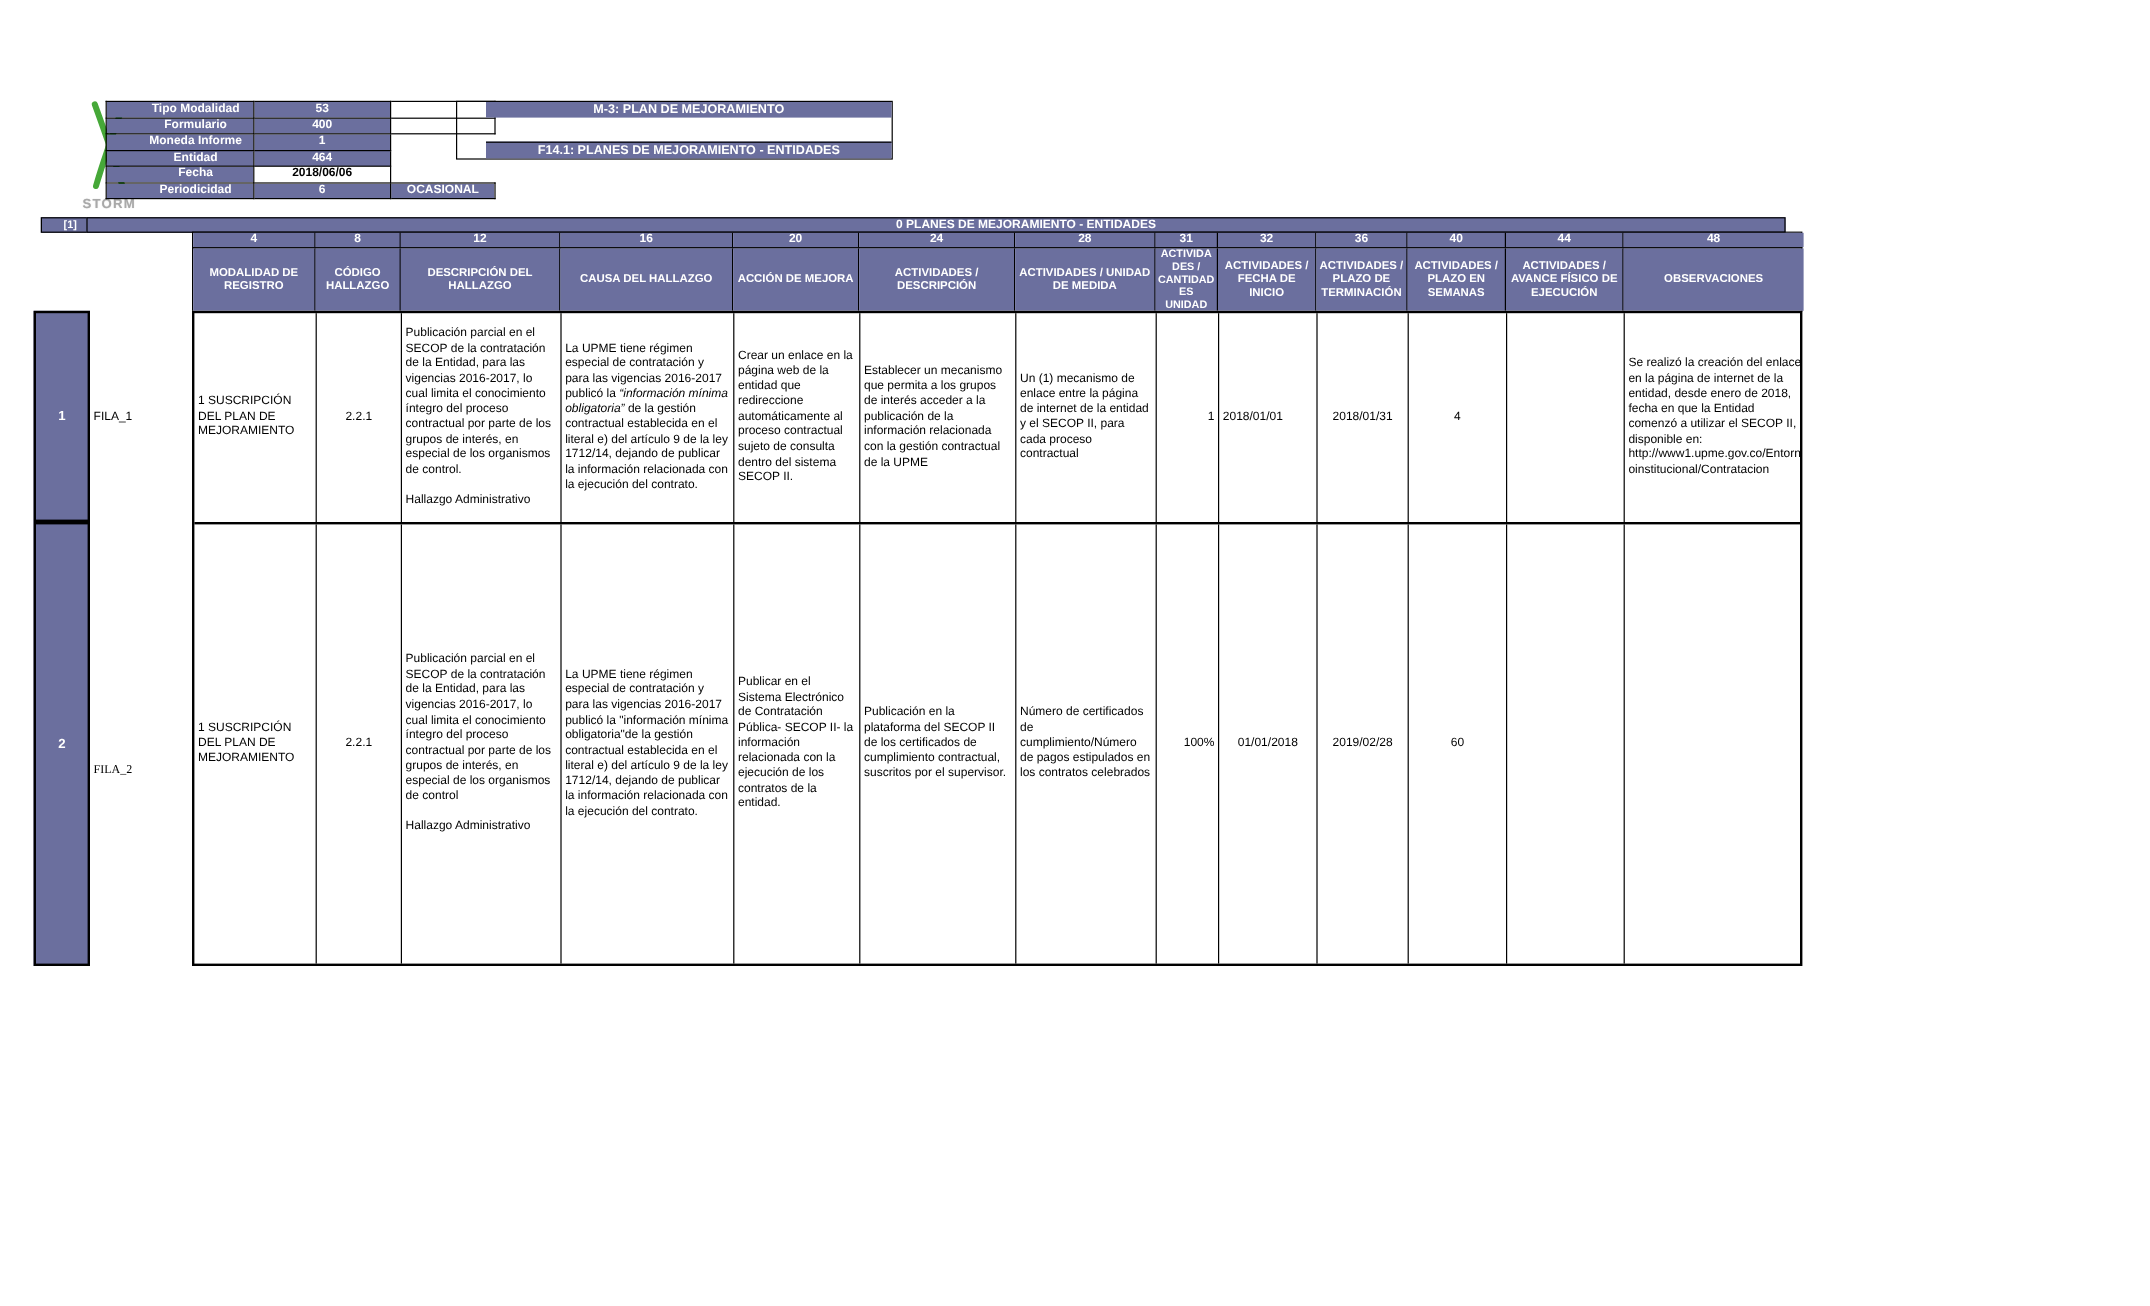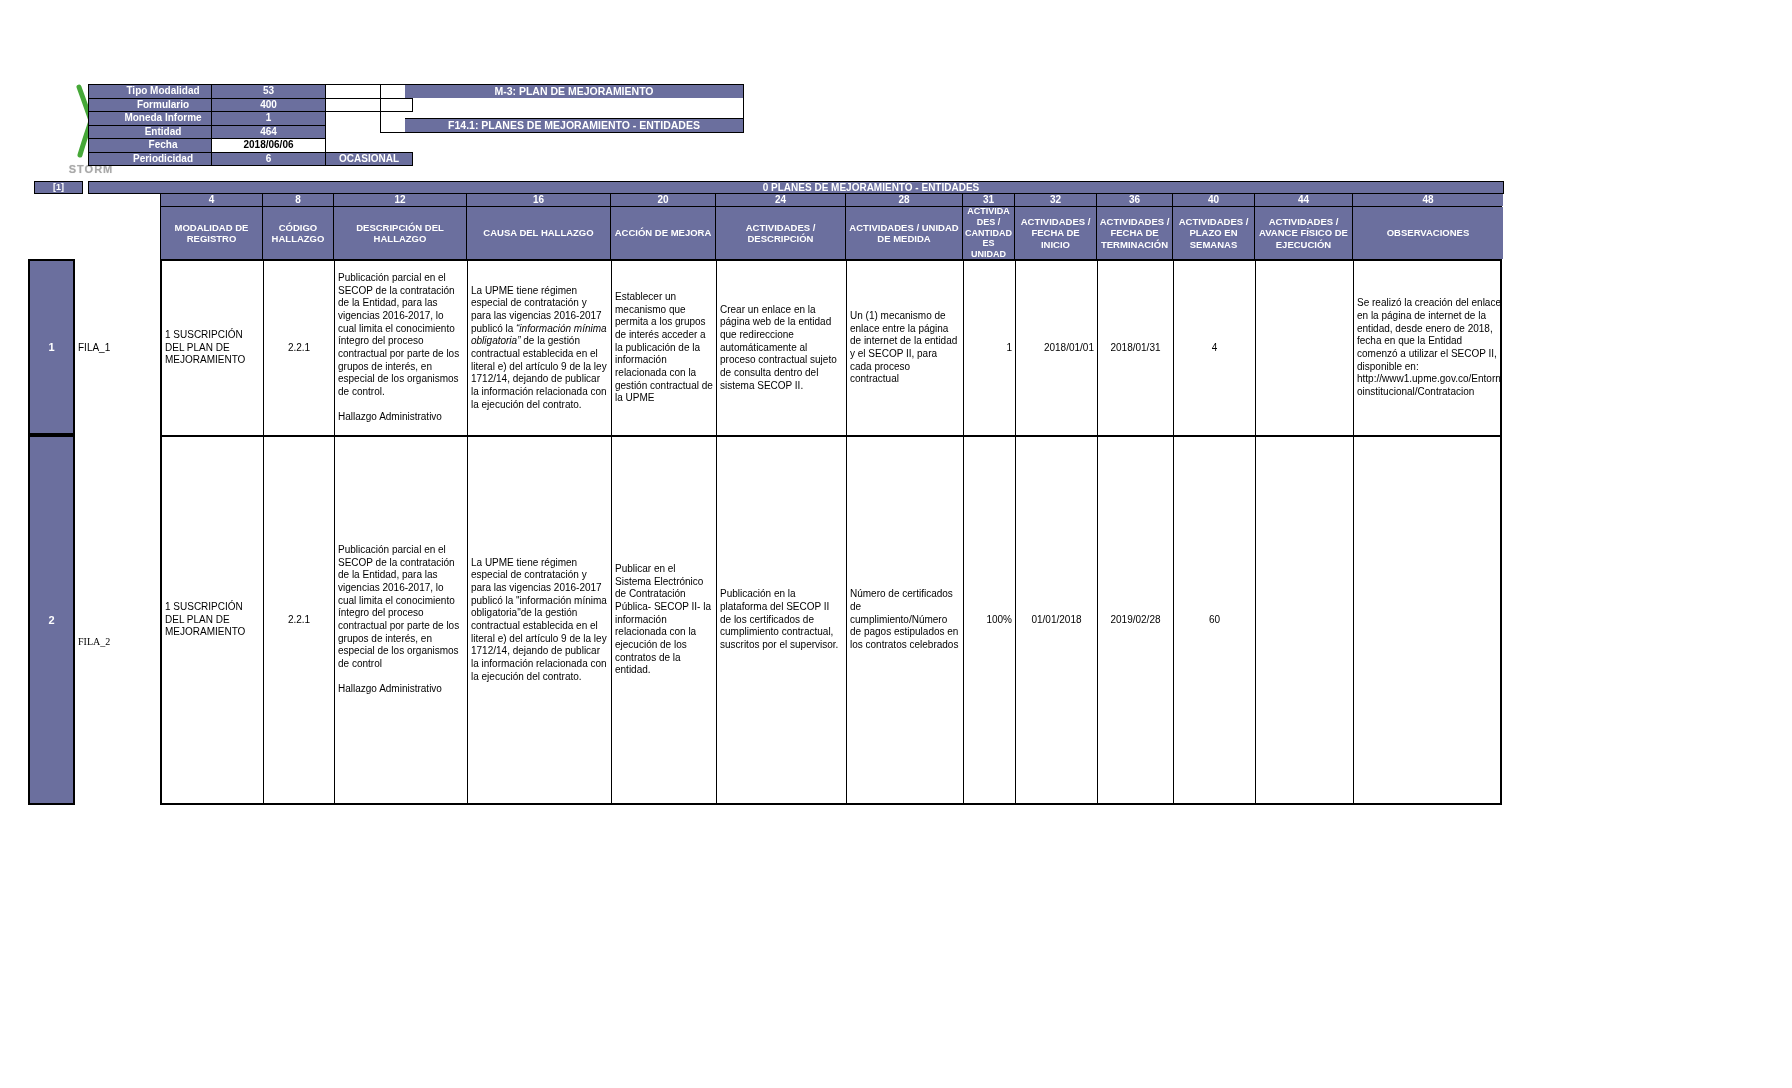--- a/index.html
+++ b/index.html
@@ -24,21 +24,21 @@
 
   
   .title-block{left:380px;top:84px;width:338px;border:1px solid #000;padding-left:24px;}
   .title-line{height:13px;background:#6B6F9E;color:#fff;font-size:10.5px;font-weight:bold;
               text-align:center;line-height:13px;white-space:nowrap;overflow:hidden;}
   .title-line.l2{border-top:1px solid #000;margin-top:20px;}
 
   
   .sec-index{left:34px;top:181px;width:47px;height:11px;background:#6B6F9E;border:1px solid #000;
              color:#fff;font-size:9px;font-weight:bold;text-align:center;line-height:11px;}
-  .sec-bar{left:88px;top:181px;width:1414px;height:11px;background:#6B6F9E;border:1px solid #000;
+  .sec-bar{left:72px;top:181px;width:1414px;height:11px;background:#6B6F9E;border:1px solid #000;
            color:#fff;font-size:10px;font-weight:bold;text-align:center;line-height:11px;
            text-indent:150px;white-space:nowrap;overflow:hidden;}
 
   
   .cols{display:grid;grid-template-columns:102px 71px 133px 144px 105px 130px 117px 52px 82px 76px 82px 98px 150px;}
   .cols > div{box-sizing:border-box;border-right:1px solid #000;overflow:hidden;}
   .cols > div:last-child{border-right:none;}
 
   .numbers-row{left:160px;top:193px;width:1342px;border:1px solid #000;box-sizing:border-box;}
   .numbers-row > div{height:12px;background:#6B6F9E;color:#fff;font-size:10px;font-weight:bold;
@@ -151,21 +151,21 @@
 <div class="abs cols header-row">
   <div>MODALIDAD DE REGISTRO</div>
   <div>CÓDIGO HALLAZGO</div>
   <div>DESCRIPCIÓN DEL HALLAZGO</div>
   <div>CAUSA DEL HALLAZGO</div>
   <div>ACCIÓN DE MEJORA</div>
   <div>ACTIVIDADES / DESCRIPCIÓN</div>
   <div>ACTIVIDADES / UNIDAD DE MEDIDA</div>
   <div class="small">ACTIVIDADES / CANTIDADES UNIDAD</div>
   <div>ACTIVIDADES / FECHA DE INICIO</div>
-  <div>ACTIVIDADES / FECHA DE TERMINACIÓN</div>
+  <div>ACTIVIDADES / PLAZO DE TERMINACIÓN</div>
   <div>ACTIVIDADES / PLAZO EN SEMANAS</div>
   <div>ACTIVIDADES / AVANCE FÍSICO DE EJECUCIÓN</div>
   <div>OBSERVACIONES</div>
 </div>
 
 <div class="abs rownum rn1">1</div>
 <div class="abs rownum rn2">2</div>
 <div class="abs fila f1">FILA_1</div>
 <div class="abs fila f2">FILA_2</div>
 
@@ -182,33 +182,33 @@
         <div class="inner preline">Publicación parcial en el SECOP de la contratación de la Entidad, para las vigencias 2016-2017, lo cual limita el conocimiento íntegro del proceso contractual por parte de los grupos de interés, en especial de los organismos de control.
 
 Hallazgo Administrativo</div>
       </div>
     <div>
       <div class="inner">
         <span>La UPME tiene régimen especial de contratación y para las vigencias 2016-2017 publicó la </span><span class="it">“información mínima obligatoria”</span><span> de la gestión contractual establecida en el literal e) del artículo 9 de la ley 1712/14,  dejando de publicar  la información relacionada con la ejecución del contrato.</span>
       </div>
     </div>
     <div>
+        <div class="inner">Crear un enlace en la página web de la entidad que redireccione automáticamente al proceso contractual sujeto de consulta dentro del sistema SECOP II.</div>
+      </div>
+    <div>
         <div class="inner">Establecer un mecanismo que permita a los grupos de interés acceder a la publicación de la información relacionada con la gestión contractual de la UPME</div>
-      </div>
-    <div>
-        <div class="inner">Crear un enlace en la página web de la entidad que redireccione automáticamente al proceso contractual sujeto de consulta dentro del sistema SECOP II.</div>
       </div>
     <div>
         <div class="inner">Un (1) mecanismo de enlace entre la página de internet de la entidad y el SECOP II, para cada proceso contractual</div>
       </div>
     <div class="ar">
         <div class="inner" style="text-align:right">1</div>
       </div>
     <div class="ac">
-        <div class="inner" style="text-align:right">2018/01/01</div>
+        <div class="inner" style="text-align:left">2018/01/01</div>
       </div>
     <div class="ac">
         <div class="inner" style="text-align:center">2018/01/31</div>
       </div>
     <div class="ac">
         <div class="inner" style="text-align:center">4</div>
       </div>
     <div>
         <div class="inner"></div>
       </div>

